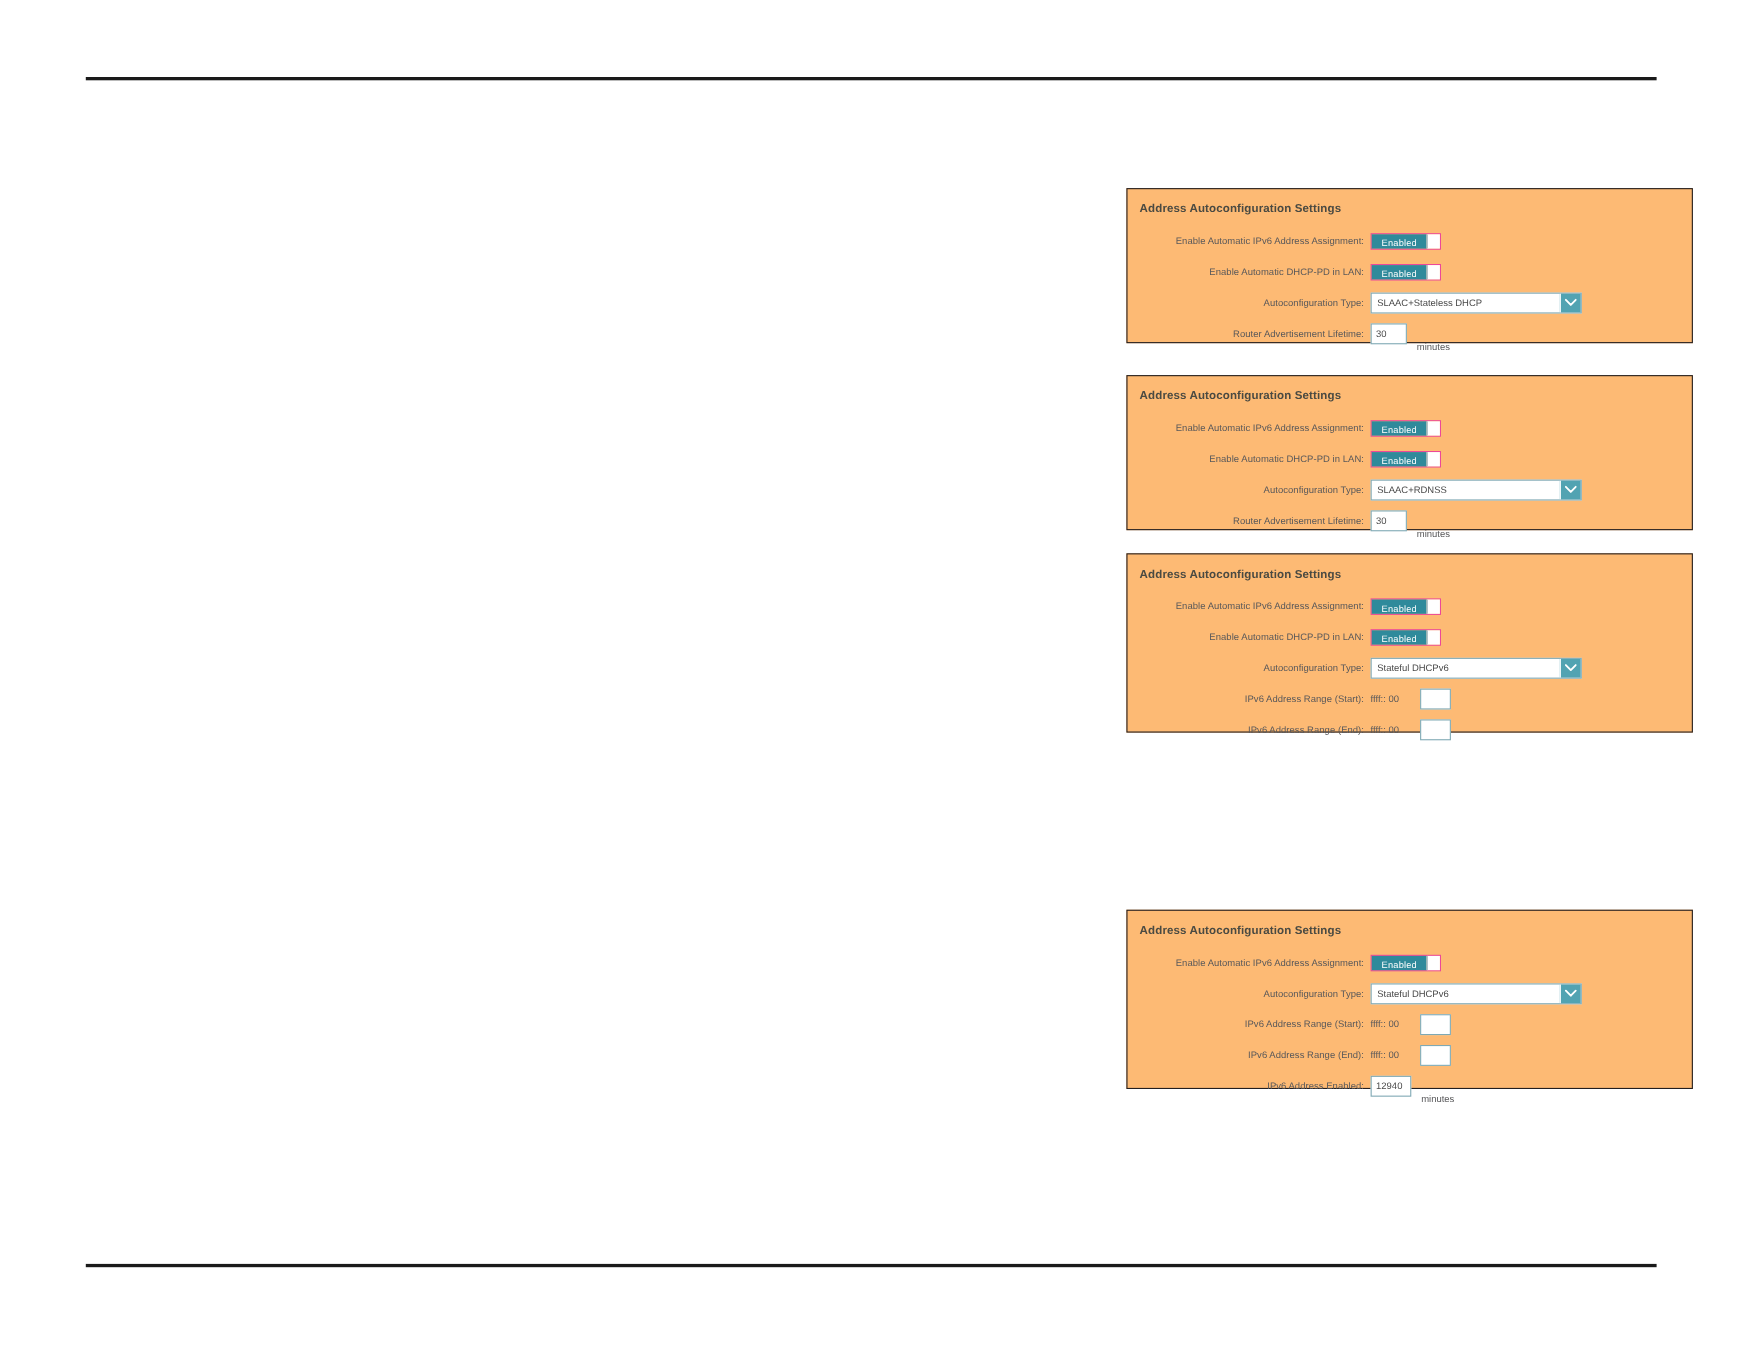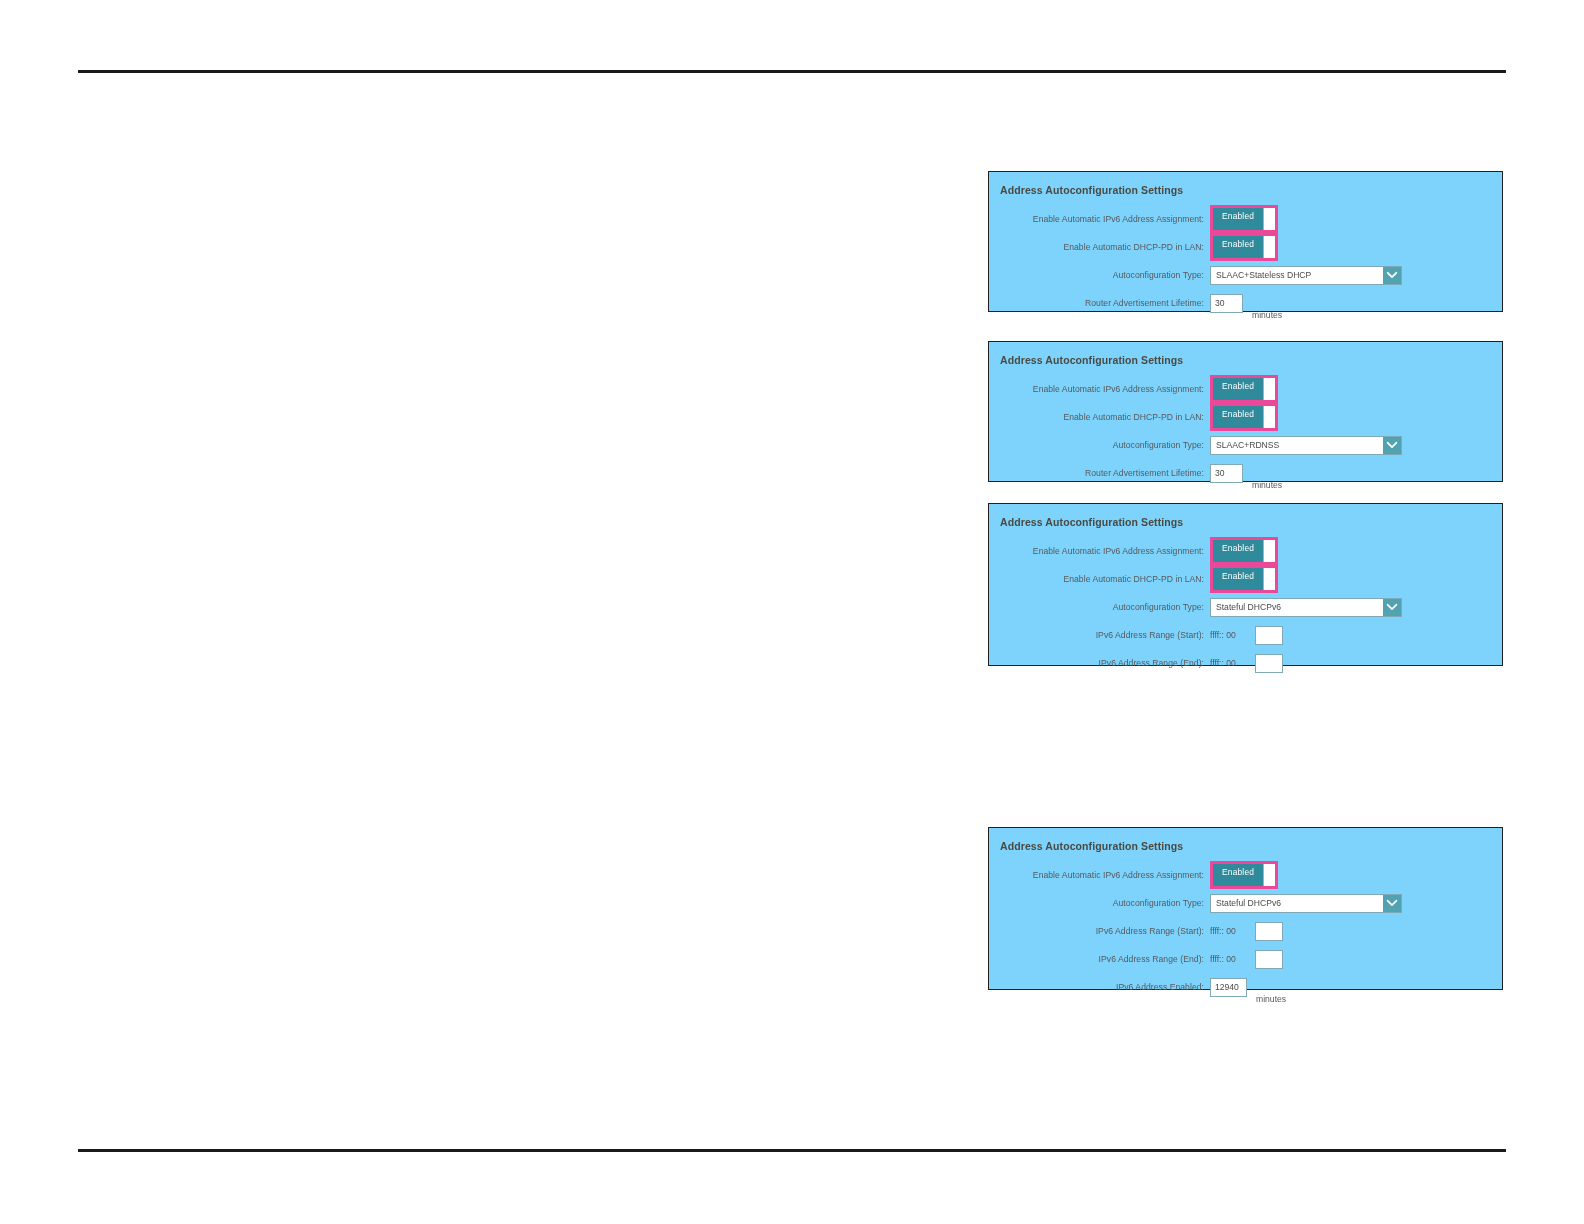--- a/index.html
+++ b/index.html
@@ -23,24 +23,24 @@
     width: 1428px;
     height: 3px;
     background: #1a1a1a;
   }
   .page-rule.header { top: 70px; }
   .page-rule.footer { top: 1149px; }
 
   
   .panel {
     position: absolute;
-    left: 988px;
+    left: 1024px;
     width: 515px;
     box-sizing: border-box;
-    background: #7dd3fc;
+    background: #fdba74;
     border: 1px solid #231f20;
   }
   .panel-title {
     font-size: 10.5px;
     font-weight: bold;
     color: #4a4a42;
     letter-spacing: 0.1px;
     margin: 12px 0 0 11px;
   }
   .rows {
@@ -61,22 +61,22 @@
     color: #58585a;
     padding-right: 6px;
     white-space: nowrap;
     letter-spacing: 0.05px;
   }
 
   
   .toggle {
     display: inline-flex;
     align-items: stretch;
-    height: 28px;
-    border: 3px solid #ec4899;
+    height: 15px;
+    border: 1px solid #ec4899;
     box-sizing: border-box;
   }
   .toggle .on {
     background: #2f8a9b;
     color: #ffffff;
     font-size: 8.4px;
     line-height: 17px;
     padding: 0 9px;
     white-space: nowrap;
     letter-spacing: 0.2px;

